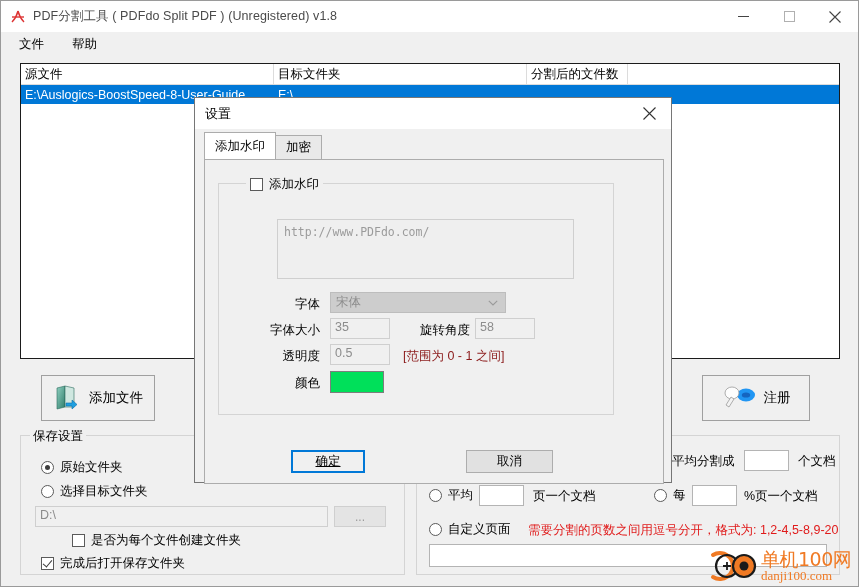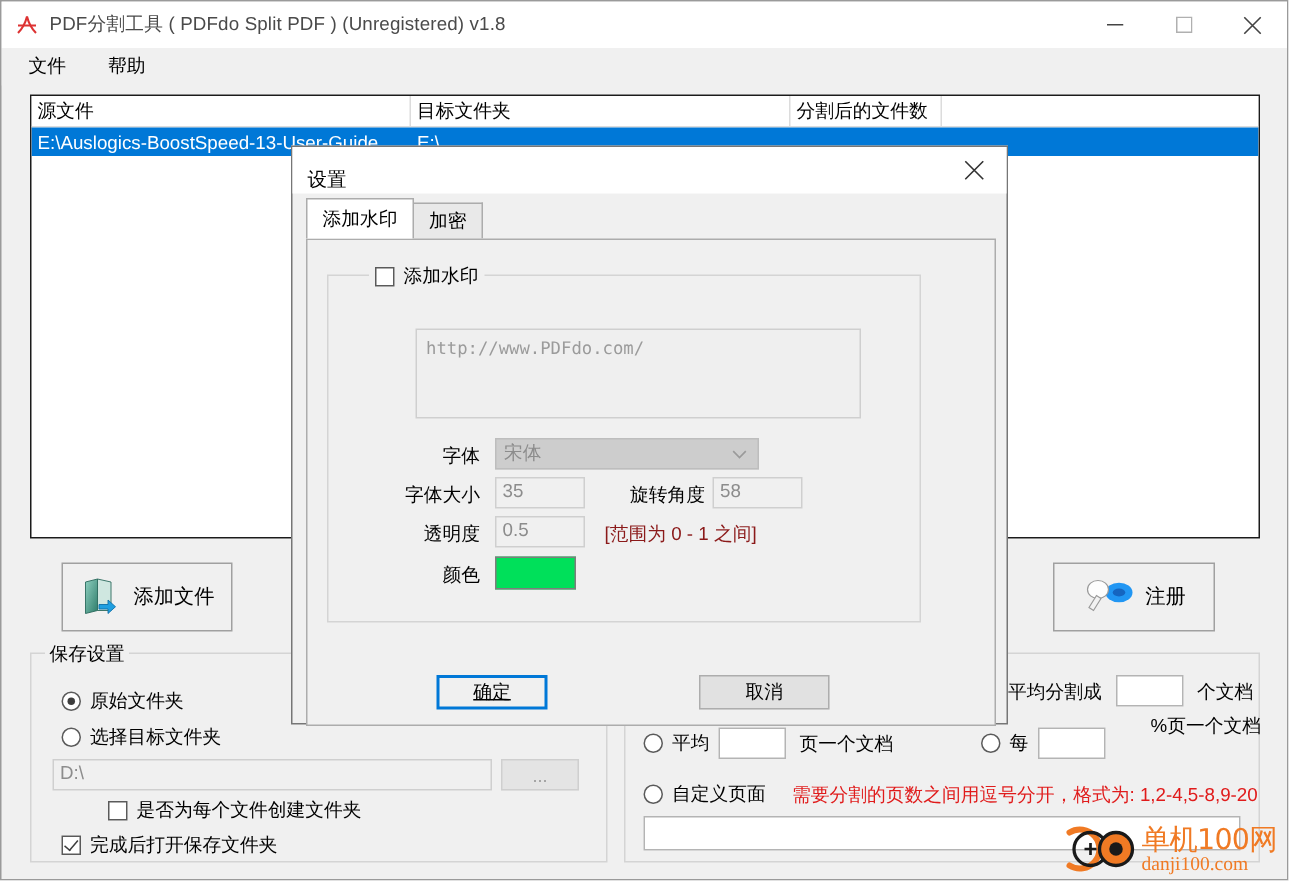--- a/index.html
+++ b/index.html
@@ -240,21 +240,21 @@
     background: #f0f0f0;
     border: 1px solid #767676;
     box-sizing: border-box;
     box-shadow: 0 0 0 0 rgba(0,0,0,0);
   }
   .dlg-title {
     position: absolute;
     left: 0; top: 0;
     width: 100%; height: 31px;
     background: #ffffff;
-    display: flex; align-items: flex-end;
+    display: flex; align-items: center;
     box-sizing: border-box;
   }
   .dlg-title-text {
     margin-left: 10px;
     font-size: 13px;
     color: #000;
   }
   .dlg-close {
     position: absolute;
     right: 0; top: 0;
@@ -405,21 +405,21 @@
   </div>
 
   <div class="filelist">
     <div class="lv-header">
       <div class="lv-th c0">源文件</div>
       <div class="lv-th c1">目标文件夹</div>
       <div class="lv-th c2">分割后的文件数</div>
       <div class="lv-th c3"></div>
     </div>
     <div class="lv-row">
-      <div class="lv-td c0">E:\Auslogics-BoostSpeed-13-User-Guide...</div>
+      <div class="lv-td c0">E:\Auslogics-BoostSpeed-8-User-Guide...</div>
       <div class="lv-td c1">E:\</div>
       <div class="lv-td c2"></div>
       <div class="lv-td c3"></div>
     </div>
   </div>
 
   <div class="bigbtn" id="add-files-btn">
     <span>
       <svg width="28" height="28" viewBox="0 0 28 28">
         <defs>
@@ -486,21 +486,21 @@
       <span>平均</span>
     </div>
     <div class="txtinput" style="left:62px; top:49px; width:45px; height:21px;"></div>
     <div class="lbl" style="position:absolute; left:116px; top:52px;">页一个文档</div>
 
     <div class="radio-row" style="left:237px; top:51px;">
       <span class="radio"></span>
       <span>每</span>
     </div>
     <div class="txtinput" style="left:275px; top:49px; width:45px; height:21px;"></div>
-    <div class="lbl" style="position:absolute; left:327px; top:40px;margin-left:23px;">%页一个文档</div>
+    <div class="lbl" style="position:absolute; left:327px; top:52px;">%页一个文档</div>
 
     <div class="radio-row" style="left:12px; top:85px;">
       <span class="radio"></span>
       <span>自定义页面</span>
     </div>
     <div class="hint-red" style="position:absolute; left:111px; top:86px;">需要分割的页数之间用逗号分开，格式为: 1,2-4,5-8,9-20</div>
 
     <div class="txtinput" style="left:12px; top:108px; width:398px; height:23px;"></div>
   </div>
 

